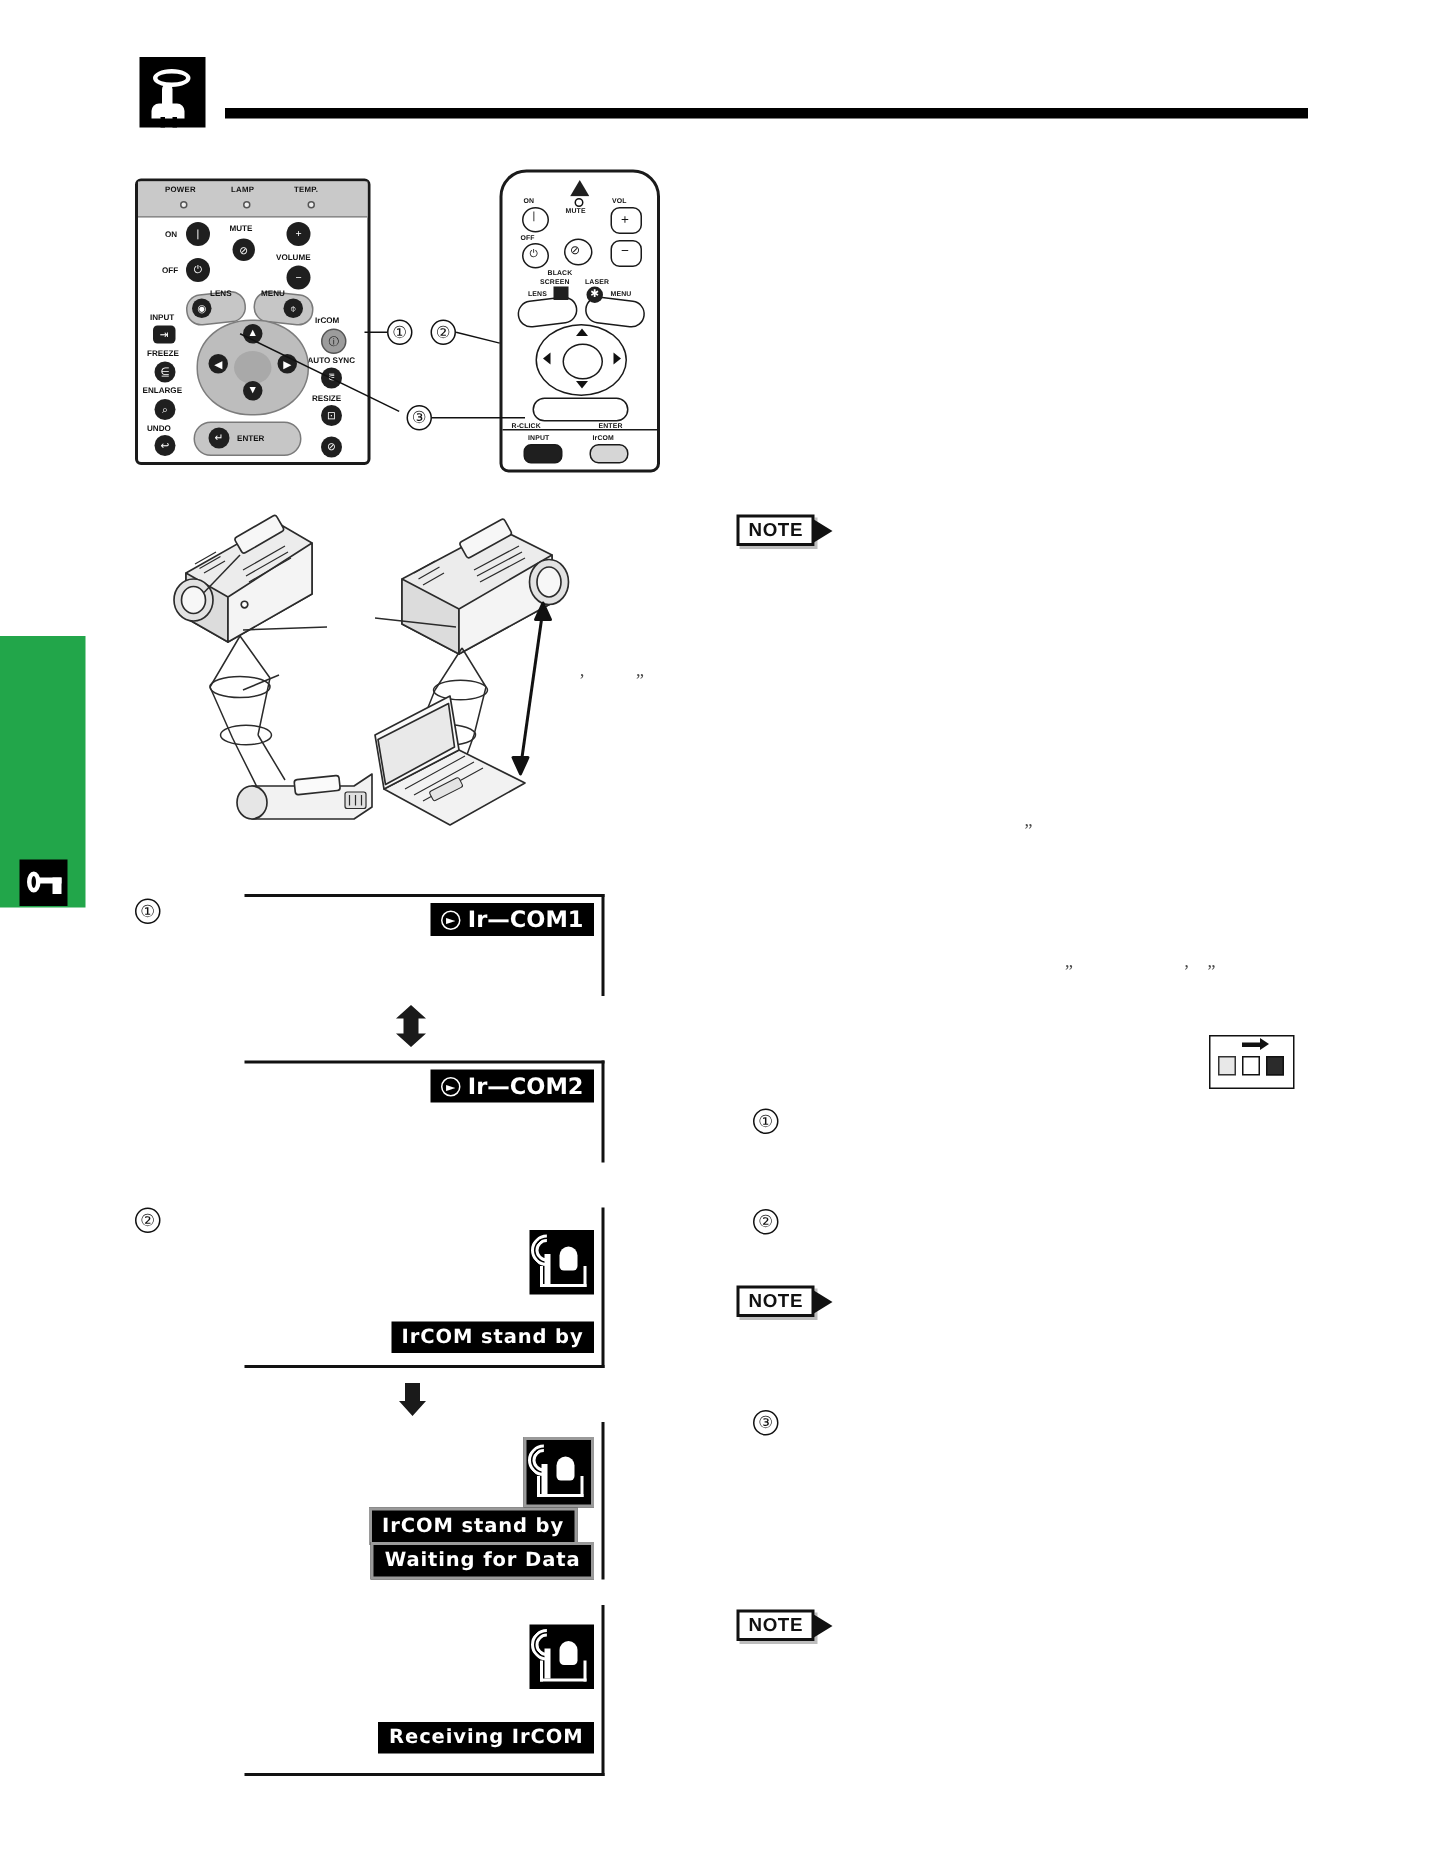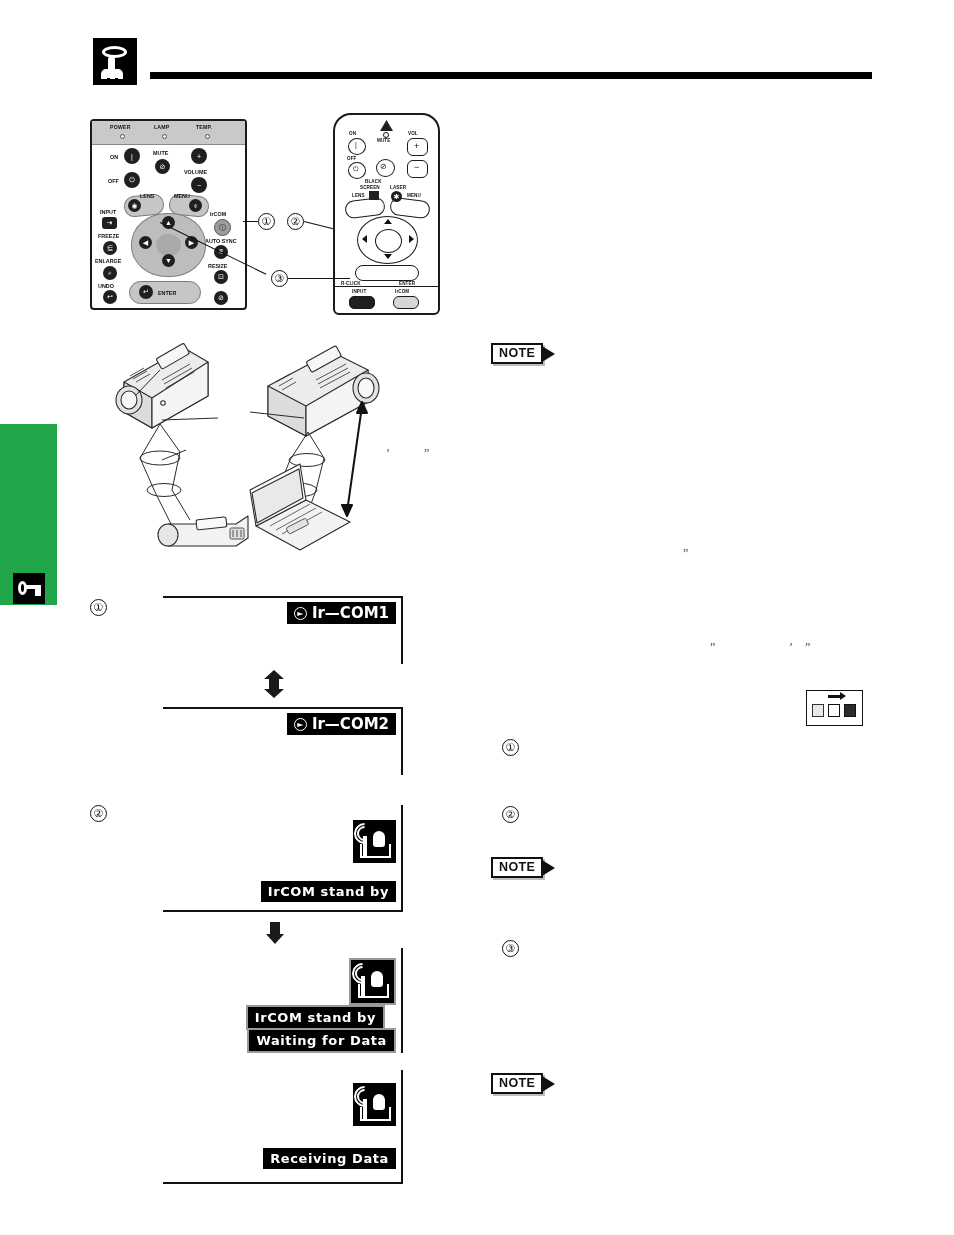--- a/index.html
+++ b/index.html
@@ -525,14 +525,14 @@
 </div>
 
 <div class="osd abs bot-rule" style="left:163px;top:1070px;width:238px;height:112px;">
   <div class="osd-icon" style="right:5px;top:13px;width:43px;height:43px;">
     <span class="sig-post" style="left:10px;top:16px;width:4px;height:20px;"></span>
     <span class="sig-head" style="left:20px;top:11px;width:12px;height:16px;"></span>
     <span class="sig-wave" style="left:4px;top:6px;width:11px;height:11px;"></span>
     <span class="sig-wave" style="left:1px;top:3px;width:17px;height:17px;"></span>
     <span class="sig-bracket" style="left:7px;top:24px;width:27px;height:12px;"></span>
   </div>
-  <div class="osd-chip" style="right:5px;bottom:13px;height:21px;padding:0 7px;font-size:13px;letter-spacing:.6px;">Receiving Data</div>
+  <div class="osd-chip" style="right:5px;bottom:13px;height:21px;padding:0 7px;font-size:13px;letter-spacing:.6px;">Receiving IrCOM</div>
 </div>
 
 </body></html>

